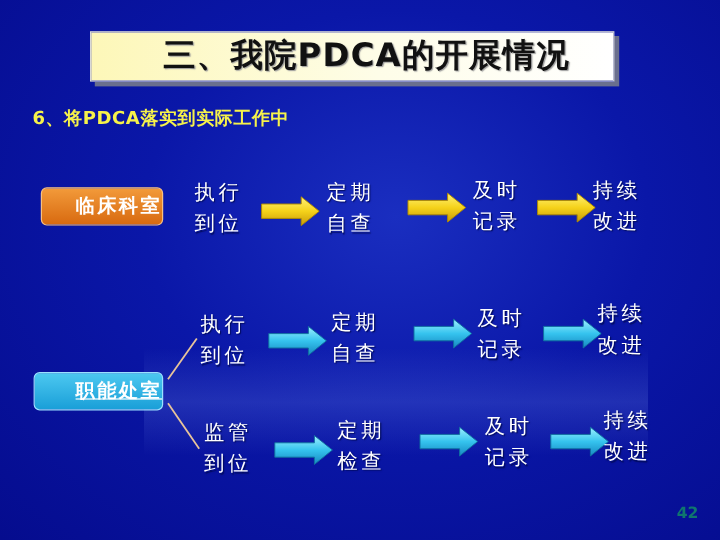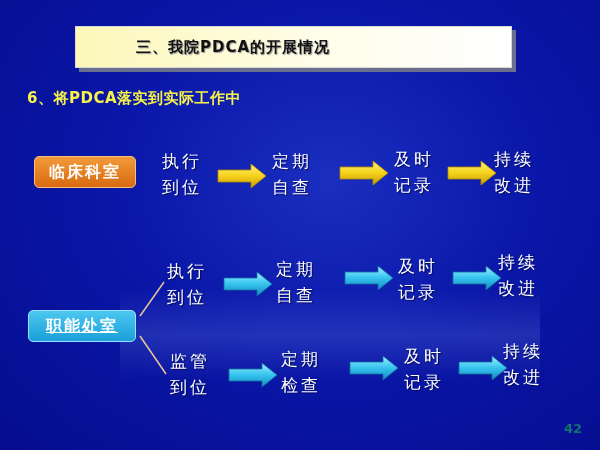--- a/index.html
+++ b/index.html
@@ -14,32 +14,32 @@
     background: linear-gradient(180deg, rgba(120,150,255,0) 0%, rgba(140,170,255,0.18) 50%, rgba(120,150,255,0) 100%);
   }
   .title-box {
     position:absolute; left:75px; top:26px; width:435px; height:40px;
     background: linear-gradient(90deg, #fdf7b8 0%, #fefde8 55%, #ffffff 100%);
     border:1px solid #d8d8d8;
     box-shadow: 4px 4px 0 #6a6f8e;
   }
   .title-text {
     position:absolute; left:60px; top:0; height:47px; line-height:40px;
-    font-size:15px; font-weight:bold; color:#111;
+    font-size:27px; font-weight:bold; color:#111;
     text-shadow: 1px 1px 1px #999;
     letter-spacing:1px;
   }
   .subtitle {
     position:absolute; left:27px; top:89px;
     font-size:15px; font-weight:bold; color:#f6f24a;
     letter-spacing:0.5px;
   }
   .dept {
     position:absolute; height:30px; line-height:30px;
-    font-size:16px; font-weight:bold; color:#fff; text-align:center;
+    font-size:16px; font-weight:bold; color:#fff; text-align:right;
     border-radius:5px; letter-spacing:2px;
   }
   .dept.clinical {
     left:34px; top:156px; width:100px;
     background: linear-gradient(180deg, #f29a3a 0%, #d86a10 100%);
     border:1px solid #f8c080;
   }
   .dept.functional {
     left:28px; top:310px; width:106px;
     background: linear-gradient(180deg, #4cc8f0 0%, #1a9fd8 100%);

